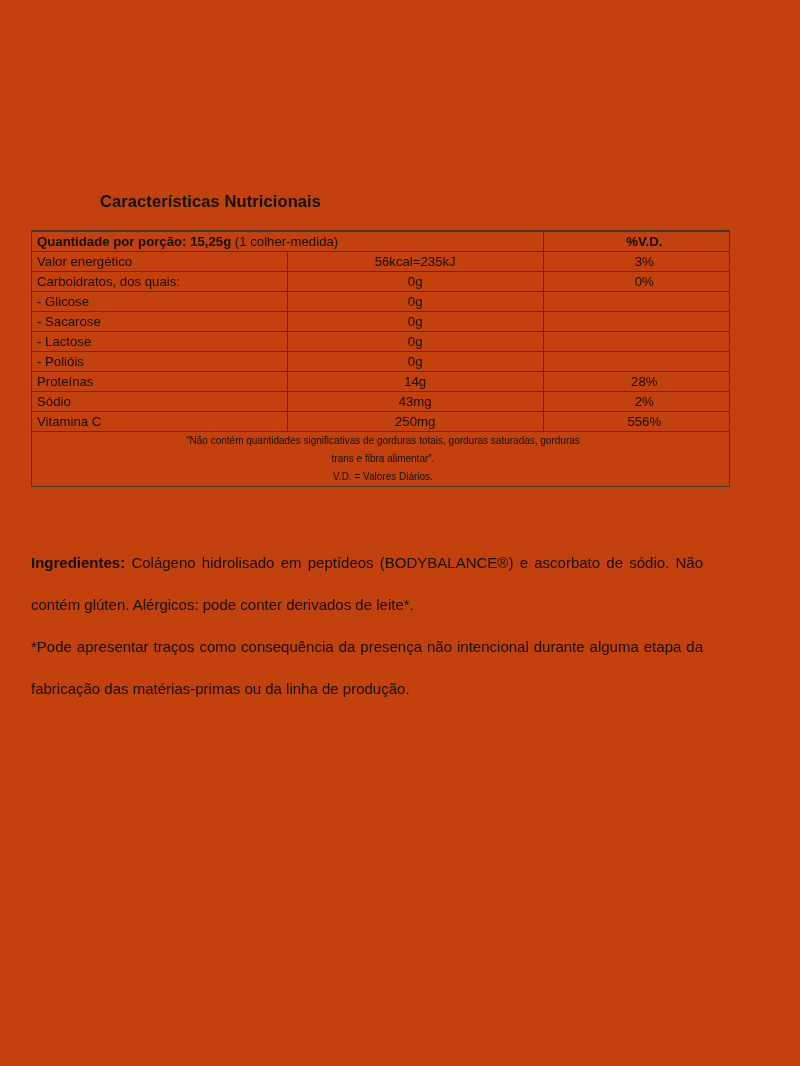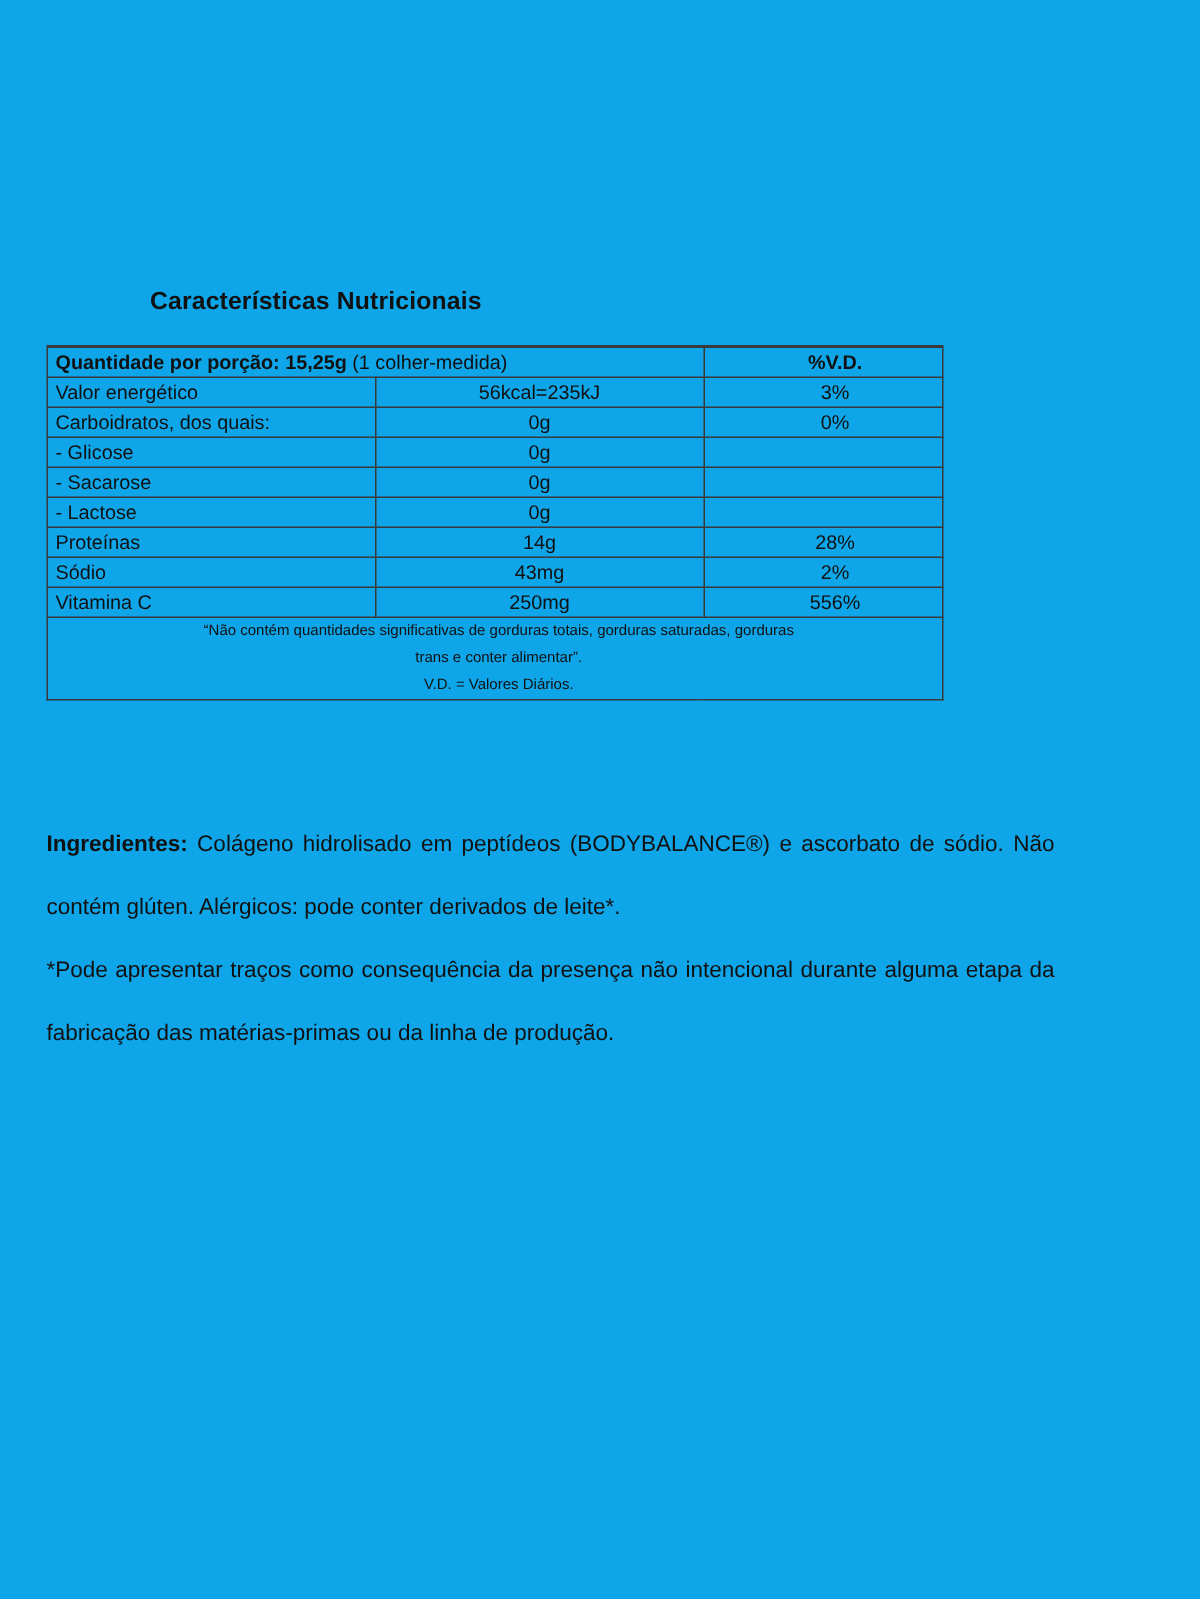--- a/index.html
+++ b/index.html
@@ -14,41 +14,41 @@
     position: relative;
     overflow: hidden;
     font-family: "Liberation Sans", sans-serif;
     color: #111111;
     -webkit-font-smoothing: antialiased;
   }
 
   .page {
     position: absolute;
     inset: 0;
-    background: #0ea5e9;
+    background: #c2410c;
   }
 
   
   .section-title {
     position: absolute;
     left: 100px;
     top: 192px;
     font-size: 16.5px;
     font-weight: bold;
     letter-spacing: 0.1px;
     color: #111111;
     white-space: nowrap;
   }
 
   
   .nutrition-table-wrap {
     position: absolute;
     left: 31px;
     top: 230px;
-    width: 598px;
+    width: 699px;
   }
   table.nutrition-table {
     width: 100%;
     border-collapse: collapse;
     table-layout: fixed;
     font-size: 13.2px;
     color: #111111;
   }
   table.nutrition-table td {
     border: 1px solid #3a3a3a;
@@ -133,39 +133,44 @@
           <td class="col-name">- Sacarose</td>
           <td class="col-value">0g</td>
           <td class="col-dv"></td>
         </tr>
         <tr>
           <td class="col-name">- Lactose</td>
           <td class="col-value">0g</td>
           <td class="col-dv"></td>
         </tr>
         <tr>
+          <td class="col-name">- Polióis</td>
+          <td class="col-value">0g</td>
+          <td class="col-dv"></td>
+        </tr>
+        <tr>
           <td class="col-name">Proteínas</td>
           <td class="col-value">14g</td>
           <td class="col-dv">28%</td>
         </tr>
         <tr>
           <td class="col-name">Sódio</td>
           <td class="col-value">43mg</td>
           <td class="col-dv">2%</td>
         </tr>
         <tr>
           <td class="col-name">Vitamina C</td>
           <td class="col-value">250mg</td>
           <td class="col-dv">556%</td>
         </tr>
 
         <tr>
           <td class="footnote-cell" colspan="3">
             <span class="footnote-line">“Não contém quantidades significativas de gorduras totais, gorduras saturadas, gorduras</span>
-            <span class="footnote-line">trans e conter alimentar”.</span>
+            <span class="footnote-line">trans e fibra alimentar”.</span>
             <span class="footnote-line">V.D. = Valores Diários.</span>
           </td>
         </tr>
 
       </tbody>
     </table>
   </div>
 
   <p class="body-text p-ingredients"><b>Ingredientes:</b><span> Colágeno hidrolisado em peptídeos (BODYBALANCE®) e ascorbato de sódio. Não contém glúten. Alérgicos: pode conter derivados de leite*.</span></p>
 

